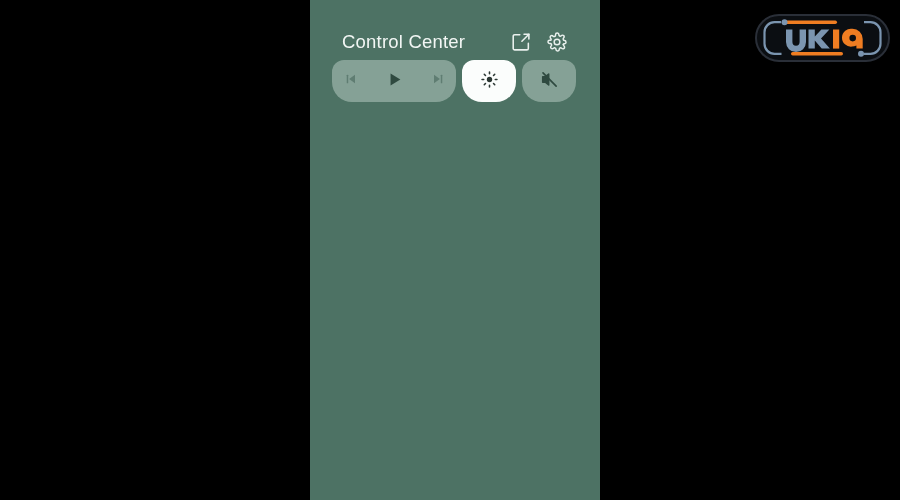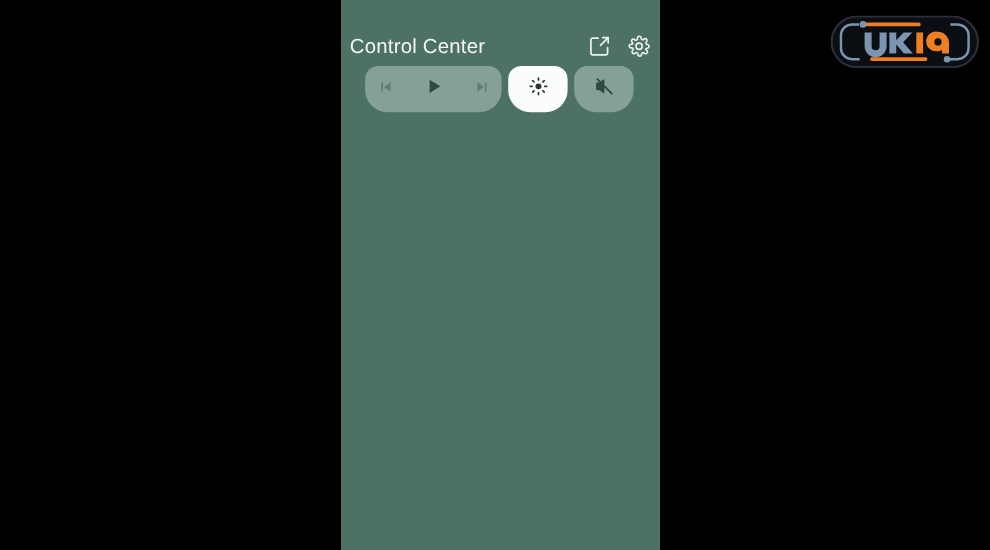--- a/index.html
+++ b/index.html
@@ -13,21 +13,21 @@
   
   #phone-screen{
     position:absolute; left:310px; top:0; width:290px; height:500px;
     background:#4d7264;
     overflow:hidden;
   }
 
   
   #cc-header{
     position:absolute; left:0; top:22px; width:290px; height:40px;
-    display:flex; align-items:center; padding:0 8px;
+    display:flex; align-items:center; padding:0 32px;
   }
   #cc-title{
     color:#f2f6f4; font-size:18.5px; letter-spacing:.2px; font-weight:400;
     flex:1; white-space:nowrap;
   }
   .hdr-icon{ width:22px; height:22px; margin-left:14px; display:block; }
   .hdr-icon svg{ display:block; }
 
   
   #media-row{

